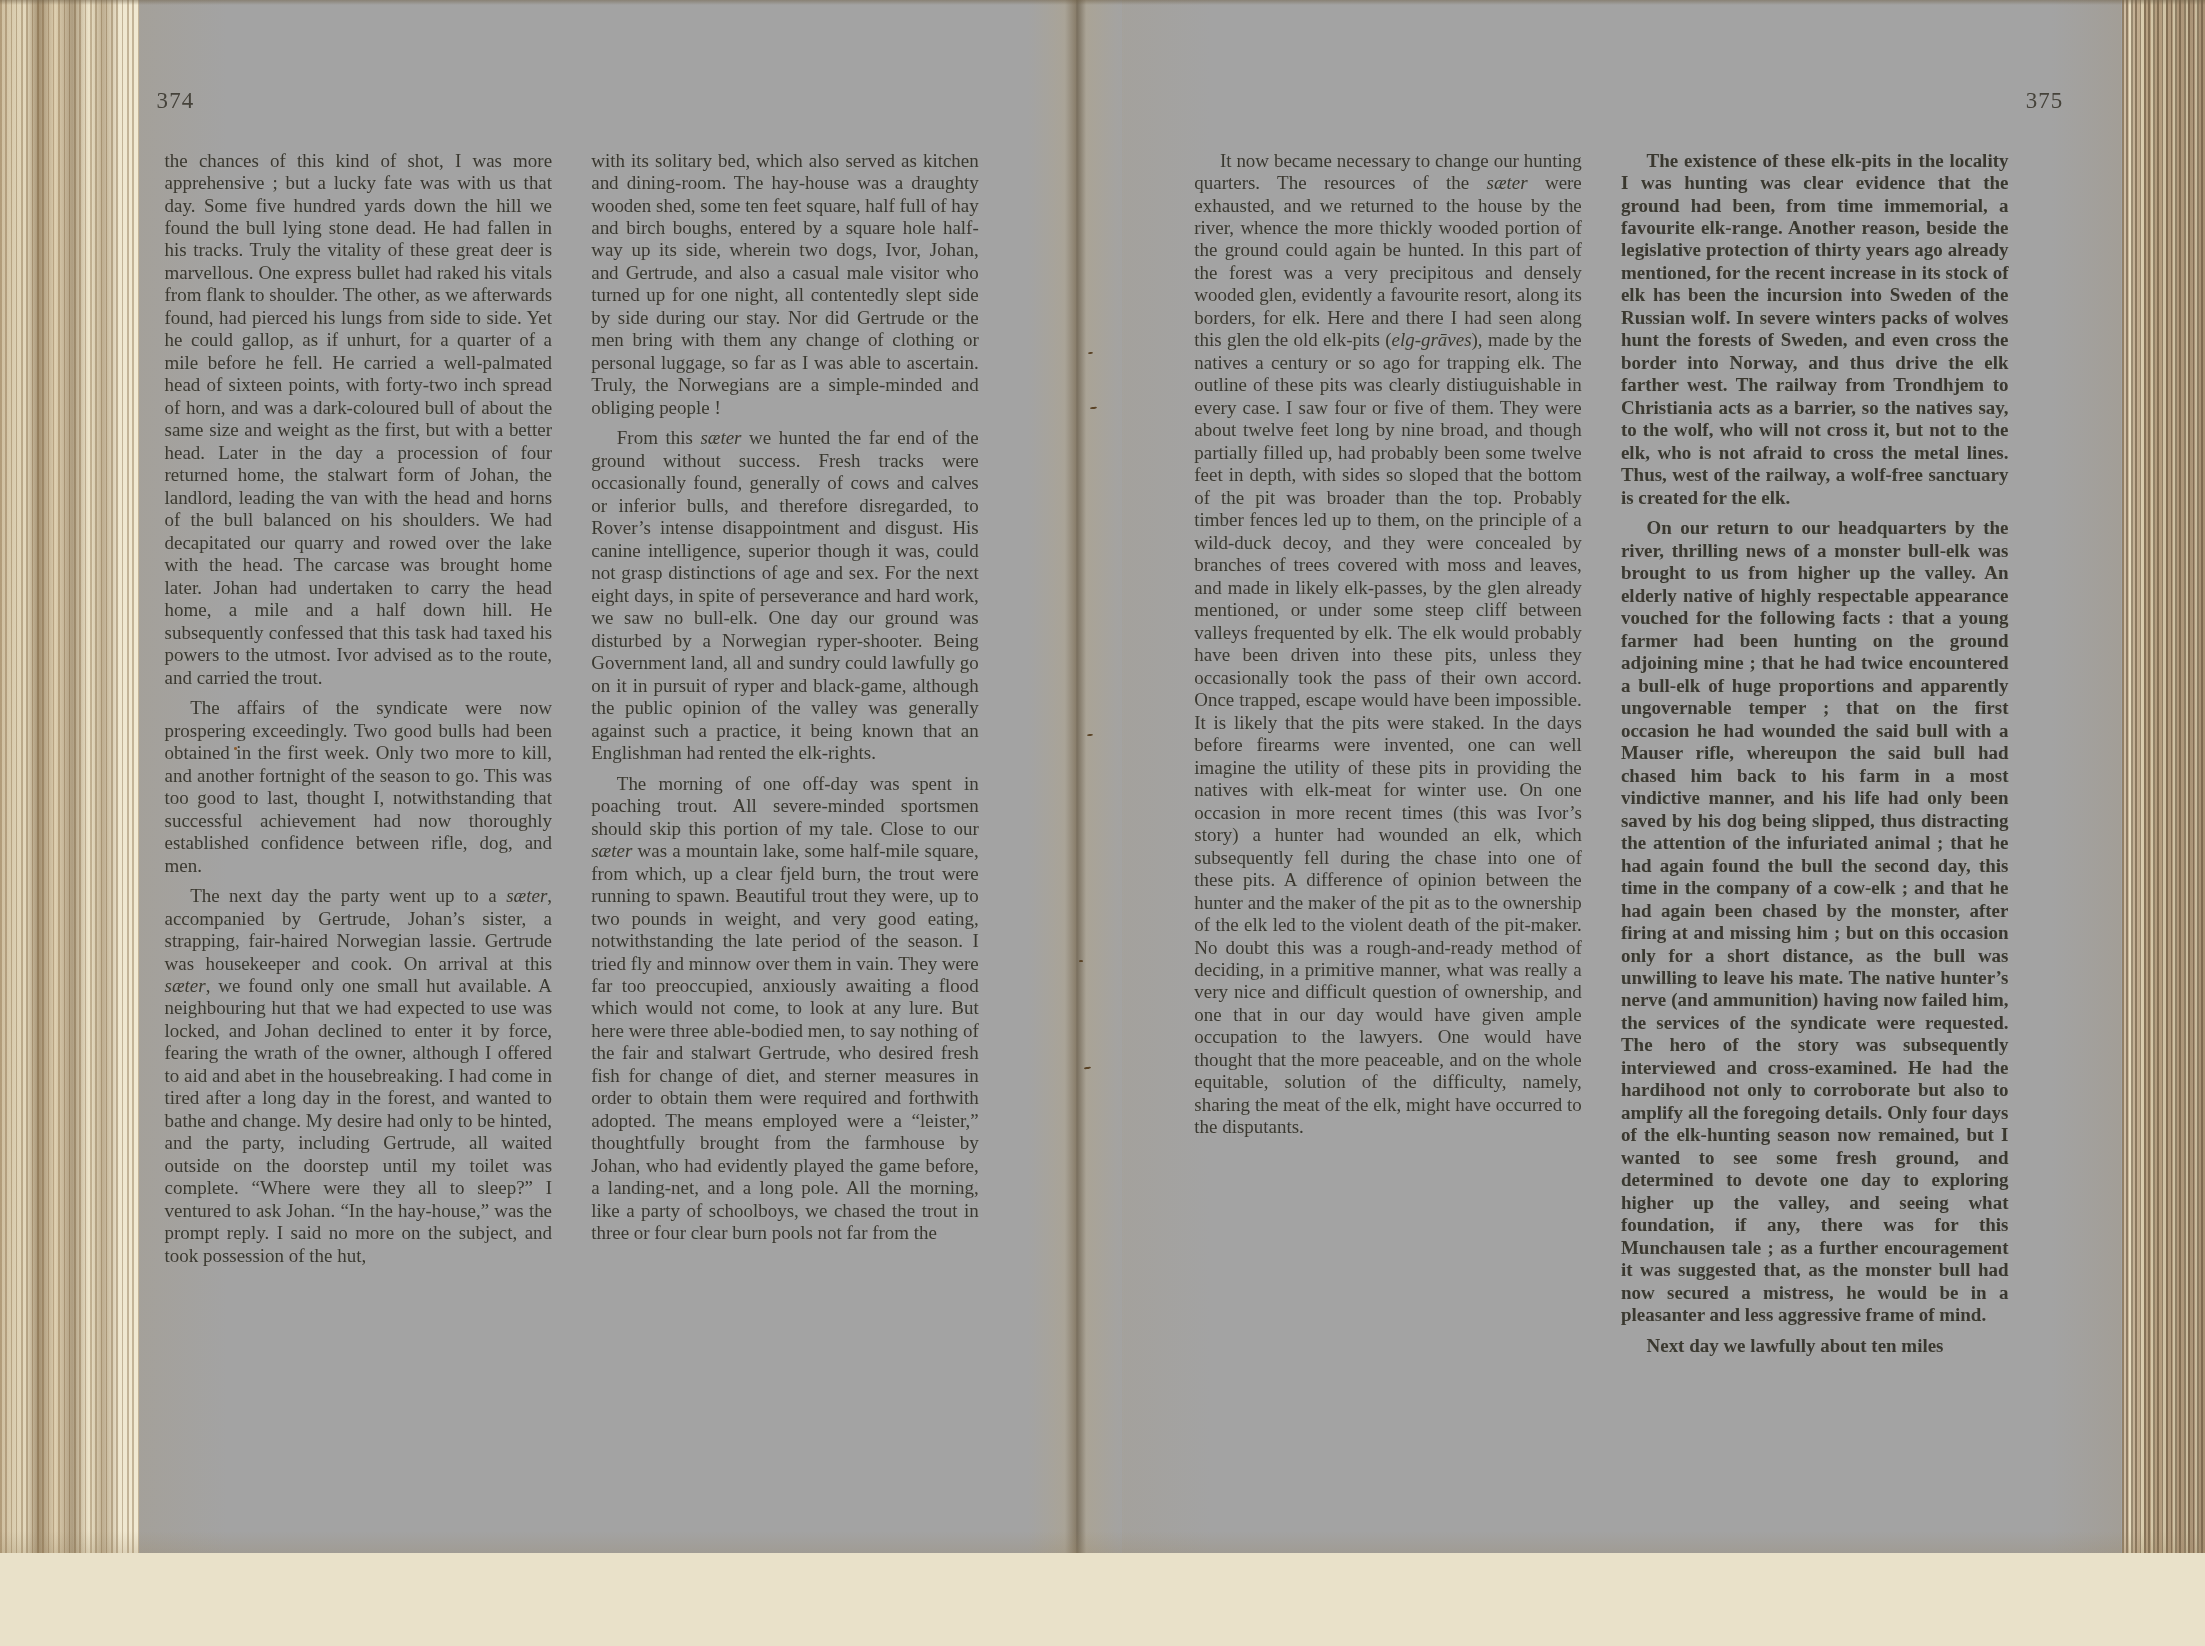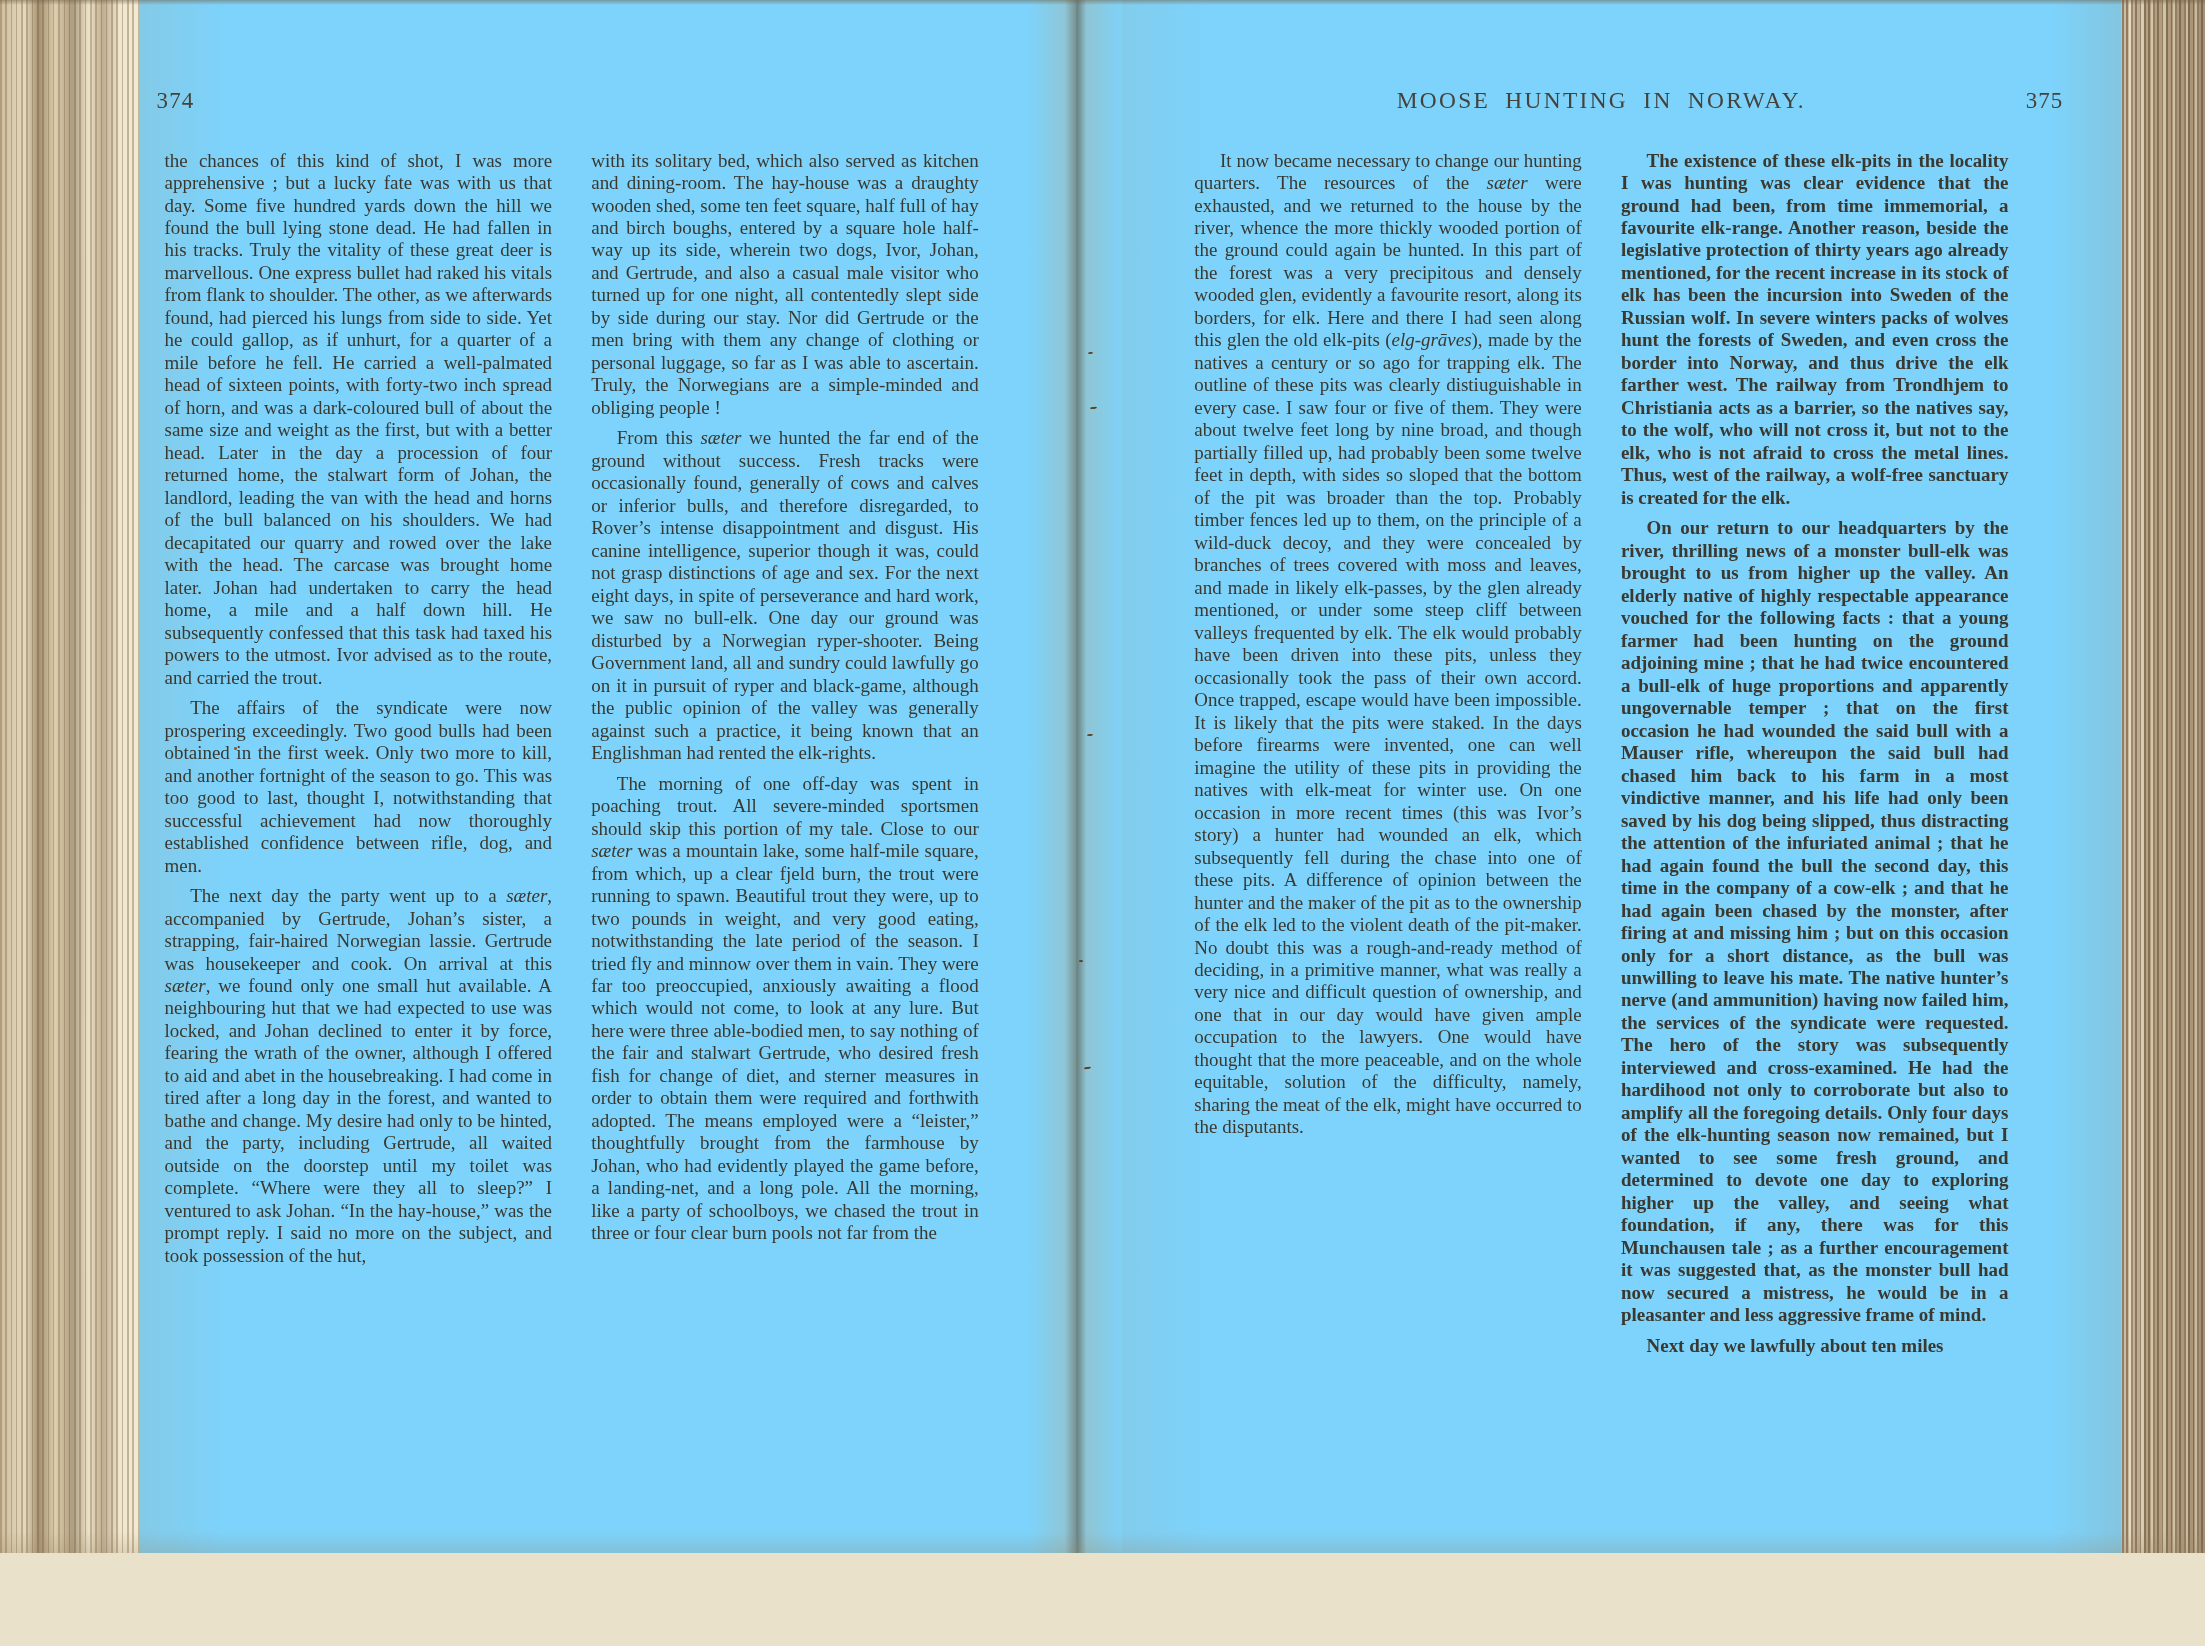--- a/index.html
+++ b/index.html
@@ -5,21 +5,21 @@
   html, body {
     margin: 0;
     padding: 0;
     background: #e9e1c9;
     overflow: hidden;
   }
   .spread {
     position: relative;
     width: 100vw;
     height: 70.44vw; 
-    background: #7dd3fc;
+    background: #a3a3a3;
     font-family: "Liberation Serif", "DejaVu Serif", serif;
     color: #3a382f;
   }
   
   .edge-left {
     position: absolute; left: 0; top: 0; width: 6.3vw; height: 100%;
     background:
       linear-gradient(90deg, rgba(146,114,74,.28) 0%, rgba(146,114,74,.05) 18%,
         rgba(110,82,48,.55) 28%, rgba(180,150,105,.25) 40%,
         rgba(100,74,42,.45) 52%, rgba(230,216,180,.1) 64%,
@@ -102,21 +102,20 @@
   <div class="edge-bottom"></div>
 
   <div class="speck" style="left:49.35vw; top:15.95vw; width:.22vw; height:.09vw; transform:rotate(-8deg);"></div>
   <div class="speck" style="left:49.45vw; top:18.45vw; width:.3vw;  height:.11vw; transform:rotate(-6deg);"></div>
   <div class="speck" style="left:49.3vw;  top:33.3vw;  width:.28vw; height:.1vw;  transform:rotate(-5deg);"></div>
   <div class="speck" style="left:49.15vw; top:48.4vw;  width:.3vw;  height:.11vw; transform:rotate(-7deg);"></div>
   <div class="speck" style="left:48.95vw; top:43.55vw; width:.18vw; height:.08vw;"></div>
   <div class="speck" style="left:10.6vw;  top:33.9vw;  width:.14vw; height:.12vw; background:#8a5a2a;"></div>
 
   <div class="pagenum pagenum-left">374</div>
-  <div class="running-head head-right-block">MOOSE HUNTING IN NORWAY.</div>
   <div class="pagenum pagenum-right">375</div>
 
   <div class="col col-1">
       <p class="para">the chances of this kind of shot, I was more apprehensive ; but a lucky fate was with us that day.  Some five hundred yards down the hill we found the bull lying stone dead.  He had fallen in his tracks.  Truly the vitality of these great deer is marvellous.  One express bullet had raked his vitals from flank to shoulder. The other, as we afterwards found, had pierced his lungs from side to side.  Yet he could gallop, as if unhurt, for a quarter of a mile before he fell.  He carried a well-palmated head of sixteen points, with forty-two inch spread of horn, and was a dark-coloured bull of about the same size and weight as the first, but with a better head.  Later in the day a procession of four returned home, the stalwart form of Johan, the landlord, leading the van with the head and horns of the bull balanced on his shoulders.  We had decapitated our quarry and rowed over the lake with the head.  The carcase was brought home later.  Johan had undertaken to carry the head home, a mile and a half down hill.  He subsequently confessed that this task had taxed his powers to the utmost.  Ivor advised as to the route, and carried the trout.</p>
       <p class="para indent">The affairs of the syndicate were now prospering exceedingly.  Two good bulls had been obtained in the first week.  Only two more to kill, and another fortnight of the season to go.  This was too good to last, thought I, notwithstanding that successful achievement had now thoroughly established confidence between rifle, dog, and men.</p>
       <p class="para indent">The next day the party went up to a <i>sæter</i>, accompanied by Gertrude, Johan’s sister, a strapping, fair-haired Norwegian lassie.  Gertrude was housekeeper and cook.  On arrival at this <i>sæter</i>, we found only one small hut available.  A neighbouring hut that we had expected to use was locked, and Johan declined to enter it by force, fearing the wrath of the owner, although I offered to aid and abet in the housebreaking.  I had come in tired after a long day in the forest, and wanted to bathe and change.  My desire had only to be hinted, and the party, including Gertrude, all waited outside on the doorstep until my toilet was complete. “Where were they all to sleep?” I ventured to ask Johan.  “In the hay-house,” was the prompt reply.  I said no more on the subject, and took possession of the hut,</p>
     </div>
   <div class="col col-2">
       <p class="para">with its solitary bed, which also served as kitchen and dining-room.  The hay-house was a draughty wooden shed, some ten feet square, half full of hay and birch boughs, entered by a square hole half-way up its side, wherein two dogs, Ivor, Johan, and Gertrude, and also a casual male visitor who turned up for one night, all contentedly slept side by side during our stay.  Nor did Gertrude or the men bring with them any change of clothing or personal luggage, so far as I was able to ascertain.  Truly, the Norwegians are a simple-minded and obliging people !</p>
       <p class="para indent">From this <i>sæter</i> we hunted the far end of the ground without success. Fresh tracks were occasionally found, generally of cows and calves or inferior bulls, and therefore disregarded, to Rover’s intense disappointment and disgust.  His canine intelligence, superior though it was, could not grasp distinctions of age and sex.  For the next eight days, in spite of perseverance and hard work, we saw no bull-elk.  One day our ground was disturbed by a Norwegian ryper-shooter.  Being Government land, all and sundry could lawfully go on it in pursuit of ryper and black-game, although the public opinion of the valley was generally against such a practice, it being known that an Englishman had rented the elk-rights.</p>

